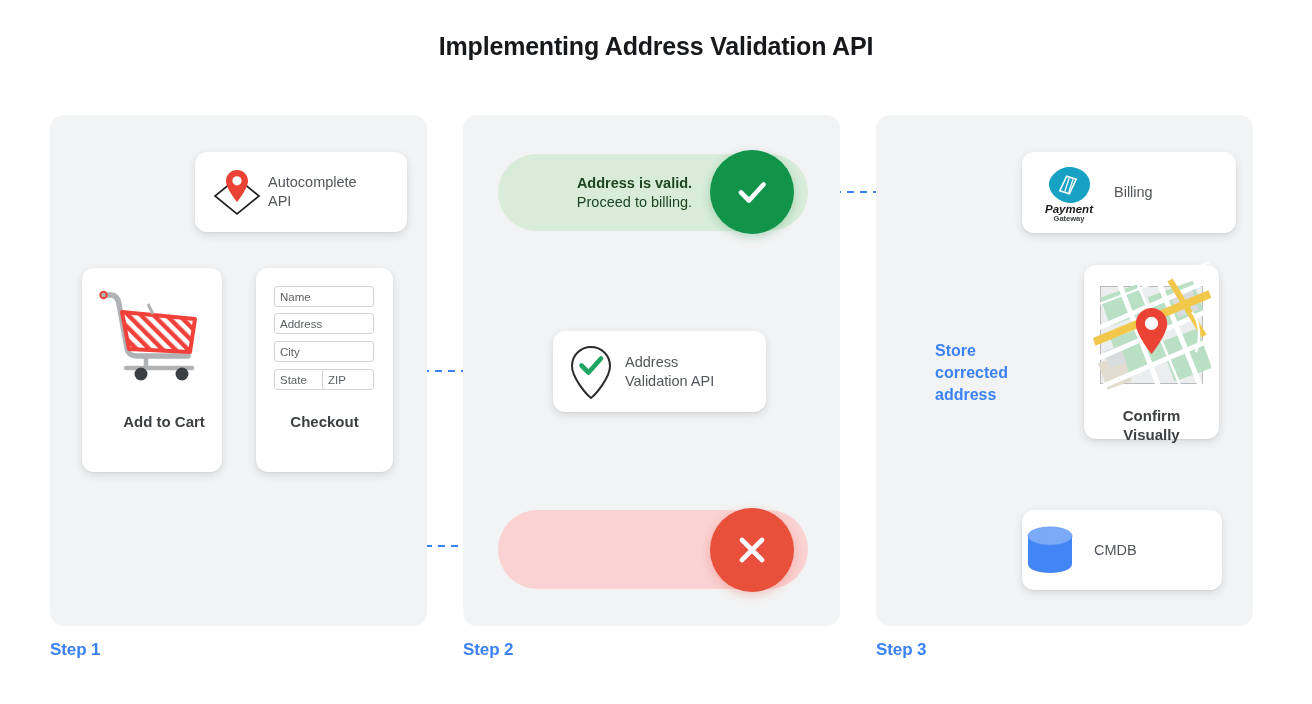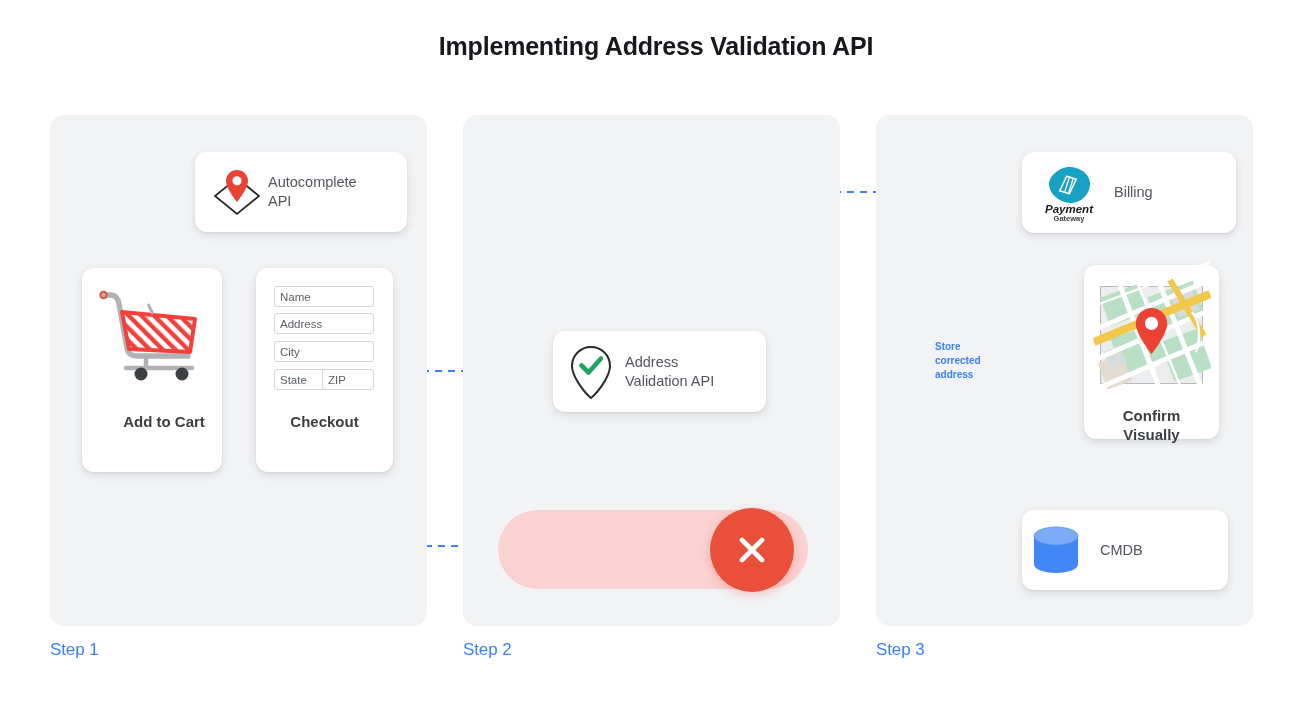--- a/index.html
+++ b/index.html
@@ -14,21 +14,21 @@
   .title{
     position:absolute;left:0;top:32px;width:1312px;text-align:center;
     font-size:25px;font-weight:bold;color:#16181c;letter-spacing:-0.2px;
   }
 
   
   .panel{
     position:absolute;background:#f2f3f4;border-radius:14px;
   }
   .step-label{
-    position:absolute;font-size:17px;font-weight:normal;color:#3b82f6;
+    position:absolute;font-size:17px;font-weight:bold;color:#3b82f6;
     letter-spacing:-0.1px;
     text-align:center;
   }
 
   
   .card{
     position:absolute;background:#ffffff;border-radius:12px;
     box-shadow:0 3px 9px rgba(40,45,60,.13), 0 1px 2px rgba(40,45,60,.07);
   }
   .card-label{
@@ -64,21 +64,21 @@
   .pill.red .pill-text{color:#5c1514;font-size:14.5px;}
   .badge{
     position:absolute;border-radius:50%;display:flex;
     align-items:center;justify-content:center;
   }
   .badge.green{background:#11944a;box-shadow:0 3px 10px rgba(17,148,74,.28);}
   .badge.red{background:#e8503c;box-shadow:0 3px 10px rgba(232,80,60,.28);}
 
   
   .store-note{
-    position:absolute;font-size:10px;font-weight:bold;color:#3b82f6;
+    position:absolute;font-size:16px;font-weight:bold;color:#3b82f6;
     line-height:1.38;
   }
 
   svg{display:block;overflow:visible;}
   .arrows{position:absolute;left:0;top:0;width:1312px;height:704px;pointer-events:none;}
 </style>
 </head>
 <body>
 
 <div id="stage">
@@ -156,20 +156,31 @@
     <div class="field" style="left:18px;top:45px;width:100px;height:21px;">Address</div>
     <div class="field" style="left:18px;top:73px;width:100px;height:21px;">City</div>
     <div class="field" style="left:18px;top:101px;width:60px;height:21px;text-align:right;">State</div>
     <div class="field" style="left:66px;top:101px;width:52px;height:21px;">ZIP</div>
     <div class="card-label" style="top:145px;">Checkout</div>
   </div>
 
   <div class="panel" style="left:463px;top:115px;width:377px;height:511px;"></div>
   <div class="step-label" style="left:463px;top:640px;">Step 2</div>
 
+  <div class="pill green" style="left:498px;top:154px;width:310px;height:77px;">
+    <div class="pill-text" style="left:34px;top:20px;width:205px;">
+      <span class="hd">Address is valid.</span>
+      <span class="sb">Proceed to billing.</span>
+    </div>
+    <div class="badge green" style="left:212px;top:-4px;width:84px;height:84px;">
+      <svg width="40" height="40" viewBox="0 0 40 40">
+        <path d="M9 20.5 L17 28.5 L31.5 12.5" stroke="#ffffff" stroke-width="4.6" fill="none" stroke-linecap="round" stroke-linejoin="round"></path>
+      </svg>
+    </div>
+  </div>
 
   <div class="card row-card" style="left:553px;top:331px;width:197px;height:81px;padding:0 0 0 16px;">
     <span style="flex:0 0 auto;">
       <svg width="44" height="56" viewBox="0 0 44 56">
         <path d="M22 3 C11.5 3 3 11.5 3 22 C3 33.5 17 50 22 54 C27 50 41 33.5 41 22 C41 11.5 32.5 3 22 3 Z" fill="none" stroke="#2b2b2b" stroke-width="2"></path>
         <path d="M12.5 21.5 L19.5 28.5 L32 14.5" stroke="#1fa463" stroke-width="4.6" fill="none" stroke-linecap="round" stroke-linejoin="round"></path>
       </svg>
     </span>
     <span class="row-text" style="margin-left:12px;">
       <span>Address</span><br>
@@ -241,21 +252,21 @@
         <path d="M51.5 22 C42.8 22 35.8 29 35.8 37.7 C35.8 48.6 51.5 68 51.5 68 C51.5 68 67.2 48.6 67.2 37.7 C67.2 29 60.2 22 51.5 22 Z" fill="#ea4335"></path>
         <circle cx="51.5" cy="37.4" r="6.6" fill="#ffffff"></circle>
       </svg>
     </span>
     <div class="card-label" style="top:142px;">
       <span>Confirm</span><br>
       <span>Visually</span>
     </div>
   </div>
 
-  <div class="card row-card" style="left:1022px;top:510px;width:198px;height:80px;padding:0 0 0 8px;">
+  <div class="card row-card" style="left:1022px;top:510px;width:198px;height:80px;padding:0 0 0 2px;">
     <span style="flex:0 0 auto;">
       <svg width="52" height="52" viewBox="0 0 52 52">
         <path d="M4 12 L4 40 C4 45.5 13.8 49 26 49 C38.2 49 48 45.5 48 40 L48 12 Z" fill="#4285f4"></path>
         <ellipse cx="26" cy="12" rx="22" ry="9" fill="#7baaf7"></ellipse>
         <ellipse cx="26" cy="12" rx="22" ry="9" fill="none" stroke="#5b95f5" stroke-width="0.8"></ellipse>
       </svg>
     </span>
     <span class="row-text" style="margin-left:18px;">CMDB</span>
   </div>
 

